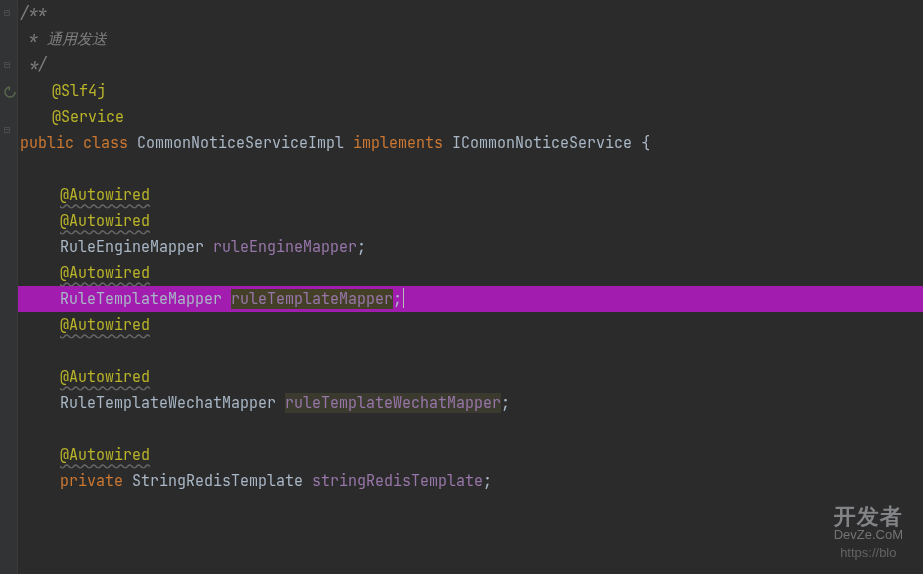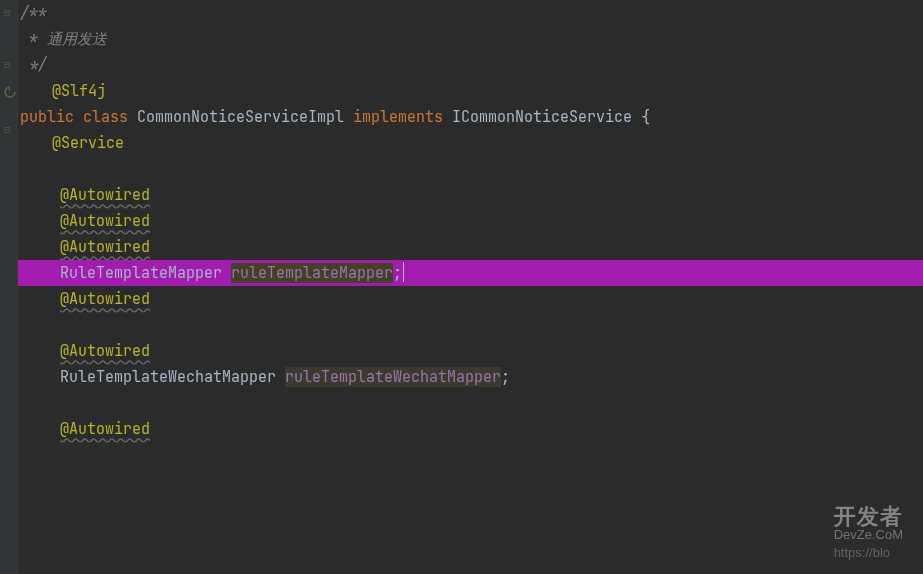--- a/index.html
+++ b/index.html
@@ -57,21 +57,21 @@
     margin-left: 1px;
     position: relative; top: -2px;
   }
   .watermark {
     position: absolute;
     bottom: 12px;
     right: 20px;
     color: #7b7b7d;
     font-family: Arial, sans-serif;
     font-size: 13px;
-    text-align: left;
+    text-align: center;
     line-height: 18px;
     opacity: 0.9;
     pointer-events: none;
   }
   .watermark .big {
     font-size: 22px;
     font-weight: bold;
     letter-spacing: 1px;
     display: block;
     color: #8d8e92;
@@ -92,41 +92,43 @@
         </svg>
     </span>
     <span class="fold-icon" style="top:125px;">⊟</span>
   </div>
 
   <div class="code-area">
     <div class="line indent0"><span class="tok-comment">/**</span></div>
     <div class="line indent0"><span class="tok-comment"> * 通用发送</span></div>
     <div class="line indent0"><span class="tok-comment"> */</span></div>
     <div class="line indent0"><span class="tok-anno">@Slf4j</span></div>
+    <div class="line indent0"><span class="tok-anno">@Service</span></div>
     <div class="line indent0"><span class="tok-kw">public class</span> <span class="tok-type">CommonNoticeServiceImpl</span> <span class="tok-kw">implements</span> <span class="tok-iface">ICommonNoticeService</span> <span>{</span></div>
-    <div class="line indent0"><span class="tok-anno">@Service</span></div>
     <div class="line"> </div>
 
     <div class="line indent1"><span class="tok-anno-wavy">@Autowired</span></div>
 
     <div class="line indent1"><span class="tok-anno-wavy">@Autowired</span></div>
+    <div class="line indent1"><span class="tok-type">RuleEngineMapper</span> <span class="tok-field">ruleEngineMapper</span><span>;</span></div>
 
     <div class="line indent1"><span class="tok-anno-wavy">@Autowired</span></div>
     <div class="line indent1 current-line"><span class="tok-type">RuleTemplateMapper</span> <span class="tok-field-hi">ruleTemplateMapper</span><span>;</span><span class="cursor"></span></div>
 
     <div class="line indent1"><span class="tok-anno-wavy">@Autowired</span></div>
 
     <div class="line"> </div>
 
     <div class="line indent1"><span class="tok-anno-wavy">@Autowired</span></div>
     <div class="line indent1"><span class="tok-type">RuleTemplateWechatMapper</span> <span class="tok-field-hi2">ruleTemplateWechatMapper</span><span>;</span></div>
 
     <div class="line"> </div>
 
     <div class="line indent1"><span class="tok-anno-wavy">@Autowired</span></div>
+    <div class="line indent1"><span class="tok-kw">private</span> <span class="tok-type">StringRedisTemplate</span> <span class="tok-field">stringRedisTemplate</span><span>;</span></div>
 
     <div class="line"> </div>
 
     <div class="watermark">
       <span class="big">开发者</span>
       <span>DevZe.CoM</span><br>
       <span class="small">https://blo</span>
     </div>
   </div>
 </div>

